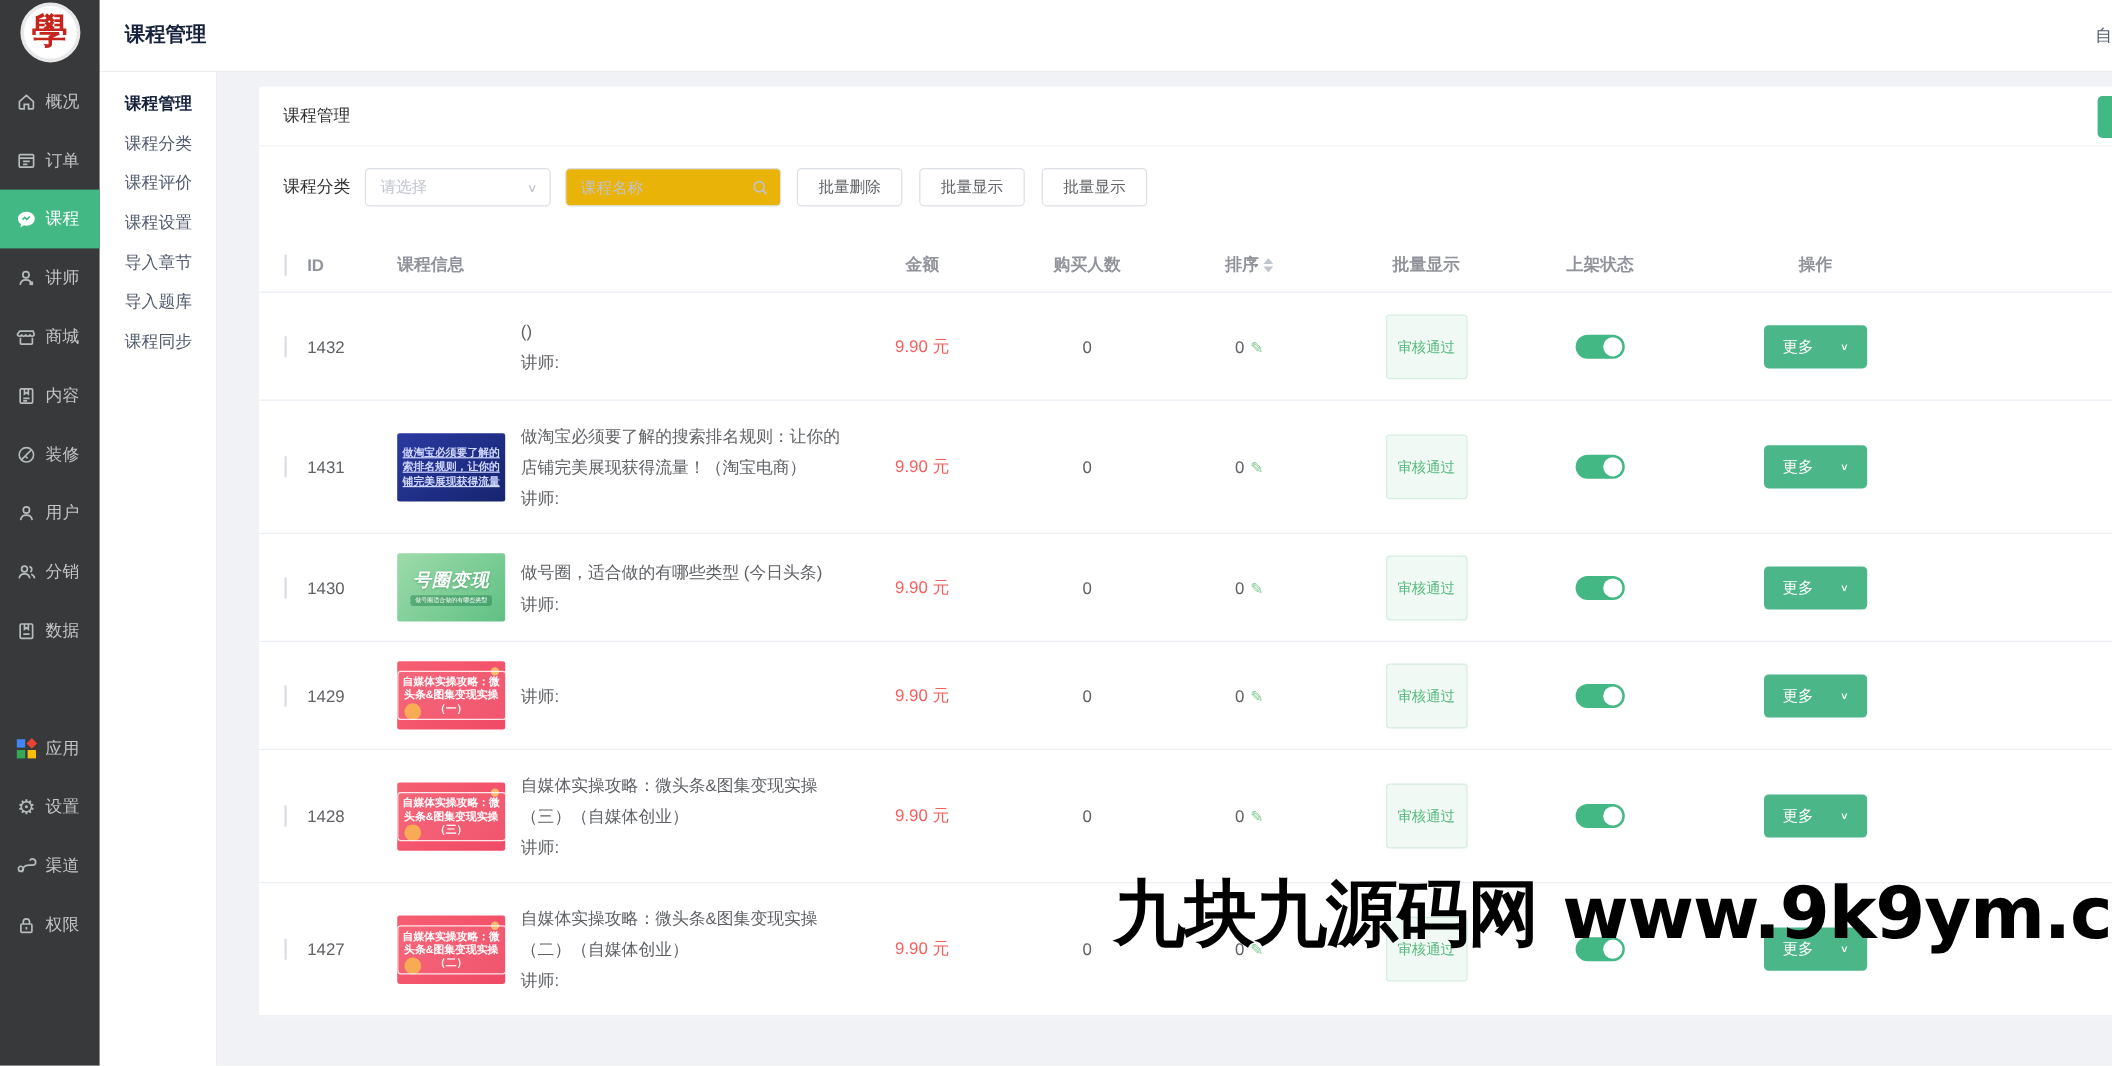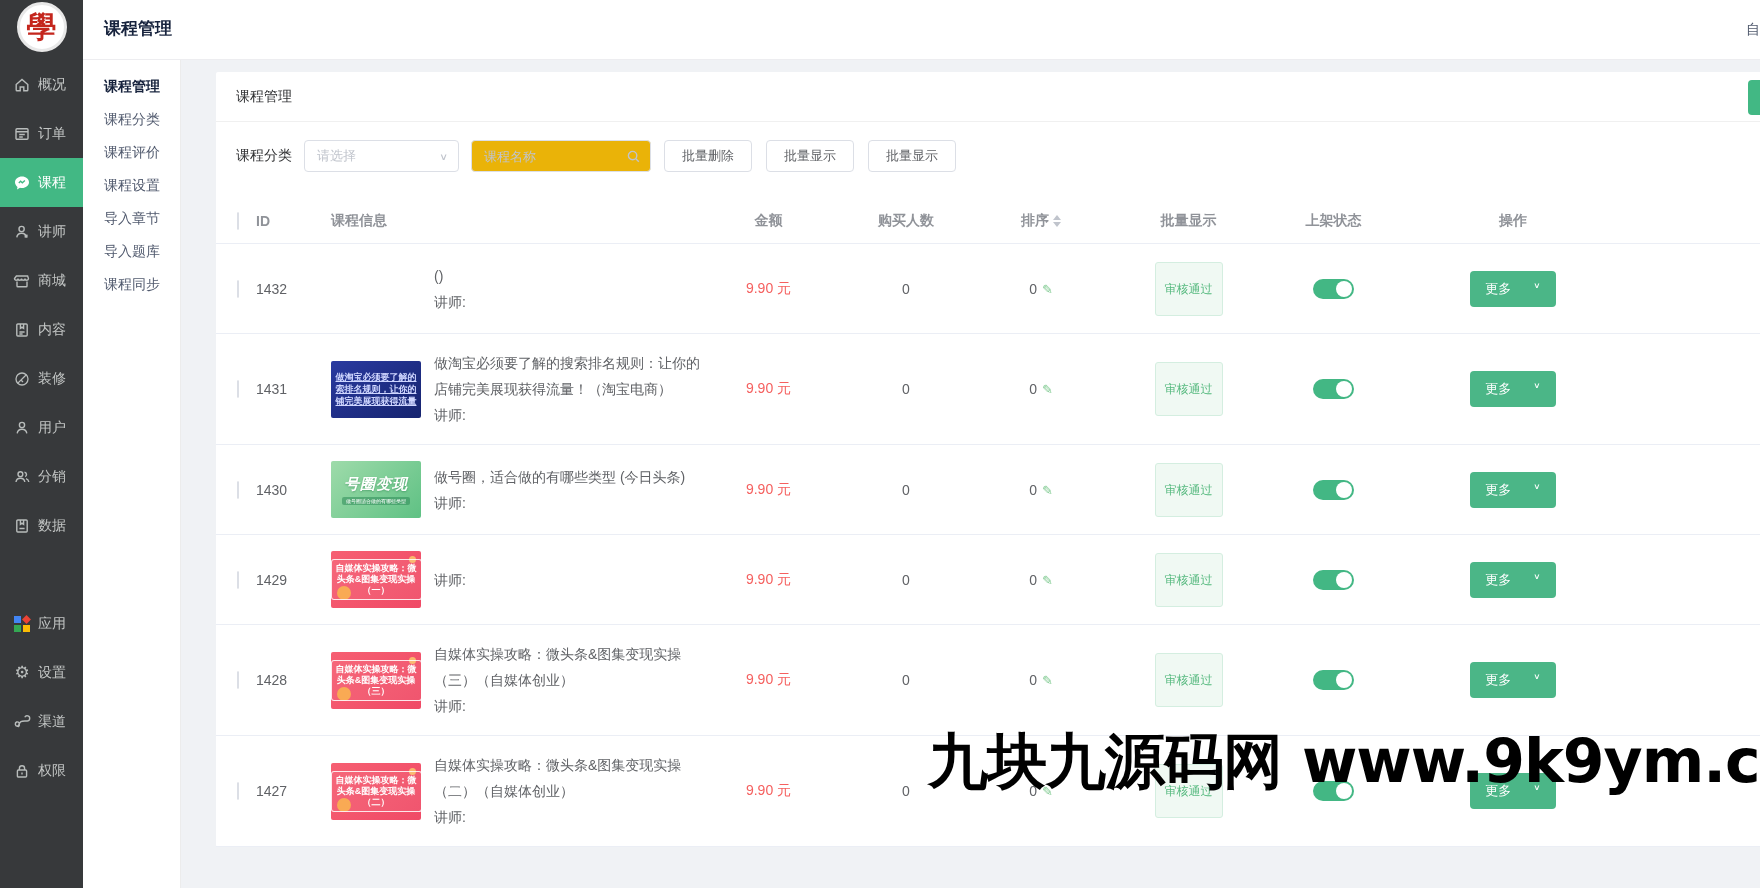--- a/index.html
+++ b/index.html
@@ -84,21 +84,21 @@
   .c-teacher { color:#606266; }
   .price { color:#f5605f; text-align:center; }
   .sort-val { text-align:center; }
   .pencil { color:#7ec98f; font-size:13px; margin-left:5px; cursor:pointer; }
   .badge-wrap { text-align:center; }
   .badge { display:inline-block; font-size:12px; color:#55b97e; background:#f0f9f3; border:1px solid #d4eee0; border-radius:3px; padding:19px 9px; line-height:14px; }
   .toggle-wrap { text-align:center; }
   .toggle { display:inline-block; width:41px; height:20px; border-radius:10px; background:#43b784; position:relative; cursor:pointer; vertical-align:middle; }
   .toggle .knob { position:absolute; right:2px; top:2px; width:16px; height:16px; border-radius:50%; background:#fff; }
   .more-wrap { text-align:center; }
-  .more-btn { display:inline-flex; align-items:flex-start; gap:22px; background:#4bb687; color:#fff; border:none; border-radius:4px; font-size:13px; padding:9px 15px; cursor:pointer; }
+  .more-btn { display:inline-flex; align-items:center; gap:22px; background:#4bb687; color:#fff; border:none; border-radius:4px; font-size:13px; padding:9px 15px; cursor:pointer; }
   .more-btn .mchev { font-size:10px; transform:scaleY(.8); }
 
   
   .watermark { position:absolute; left:928px; top:722px; font-size:60px; font-weight:bold; color:#000; white-space:nowrap; z-index:40; letter-spacing:-1px; font-family:"DejaVu Sans", sans-serif; pointer-events:none; }
 
   svg { display:block; }
 </style>
 </head>
 <body>
 

